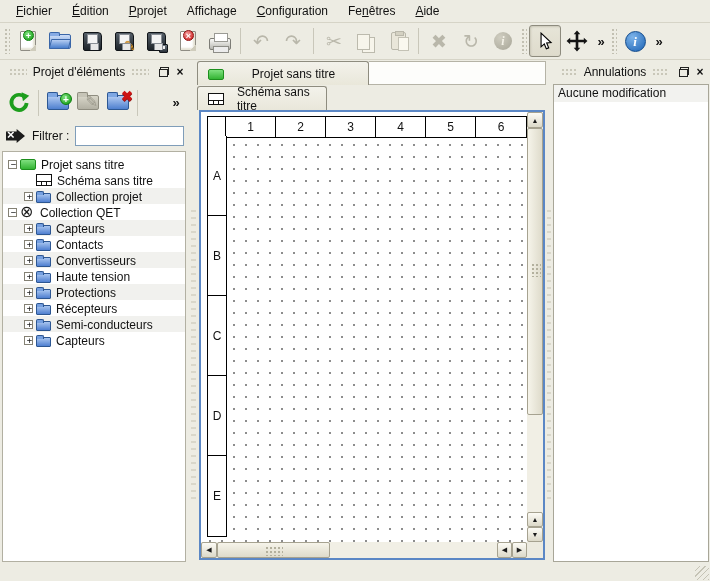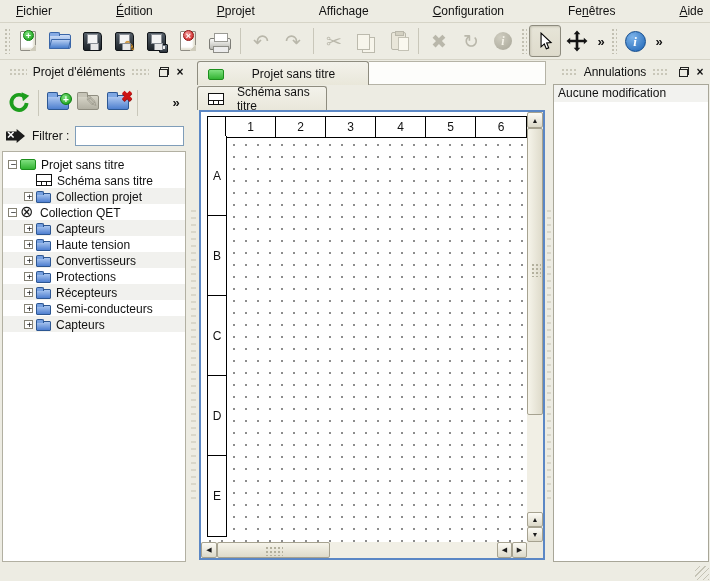--- a/index.html
+++ b/index.html
@@ -7,21 +7,21 @@
   body { font-family:"Liberation Sans", sans-serif; font-size:12px; background:#edece3; color:#111; position:relative; }
 
   
   .tex { background-image:radial-gradient(#c9c7b9 1px, transparent 1.3px); background-size:4px 4px; }
   .grip-v { width:6px; height:26px; background-image:radial-gradient(#c2c0b2 1px, transparent 1.3px); background-size:4px 4px; margin:0 2px; }
   .sep-v { width:1px; height:26px; background:#c9c7ba; margin:0 4px; }
   .glyph { font-size:19px; line-height:1; }
   .dis { color:#b9b7aa; }
 
   
-  #menubar { position:absolute; left:0; top:0; width:710px; height:23px; display:flex; align-items:center; padding-left:6px; border-bottom:1px solid #d6d4c7; background:#edece3;gap:44px; }
+  #menubar { position:absolute; left:0; top:0; width:710px; height:23px; display:flex; align-items:center; padding-left:6px; border-bottom:1px solid #d6d4c7; background:#edece3; }
   .mi { padding:2px 10px; cursor:default; white-space:nowrap; }
   .mi .mn { text-decoration:underline; }
 
   
   #toolbar { position:absolute; left:0; top:23px; width:710px; height:37px; display:flex; align-items:center; padding-left:2px; border-bottom:1px solid #d6d4c7; background:#edece3; }
   .tbtn { width:32px; height:32px; display:flex; align-items:center; justify-content:center; position:relative; }
   .tbtn.pressed { border:1px solid #8d8b7e; border-radius:3px; background:linear-gradient(#e7e5d8,#dedbcc); box-shadow:inset 1px 1px 2px #c9c7b8; }
   .tbtn.narrow { width:16px; }
 
   .i-page { width:16px; height:20px; background:#fff; border:1px solid #8f8d84; border-radius:1px; position:relative; box-shadow:inset -2px -2px 2px #e4e2d4; }
@@ -324,31 +324,36 @@
     <span class="tlabel">Collection QET</span>
   </div>
 
 
   <div class="trow d1">
     <span class="exp plus"></span>
     <span class="ic folder-icon"></span>
     <span class="tlabel">Capteurs</span>
   </div>
 
+  <div class="trow d1">
+    <span class="exp plus"></span>
+    <span class="ic folder-icon"></span>
+    <span class="tlabel">Contacts</span>
+  </div>
+
+  <div class="trow d1">
+    <span class="exp plus"></span>
+    <span class="ic folder-icon"></span>
+    <span class="tlabel">Convertisseurs</span>
+  </div>
 
   <div class="trow d1">
     <span class="exp plus"></span>
     <span class="ic folder-icon"></span>
     <span class="tlabel">Haute tension</span>
-  </div>
-
-  <div class="trow d1">
-    <span class="exp plus"></span>
-    <span class="ic folder-icon"></span>
-    <span class="tlabel">Convertisseurs</span>
   </div>
 
   <div class="trow d1">
     <span class="exp plus"></span>
     <span class="ic folder-icon"></span>
     <span class="tlabel">Protections</span>
   </div>
 
   <div class="trow d1">
     <span class="exp plus"></span>

